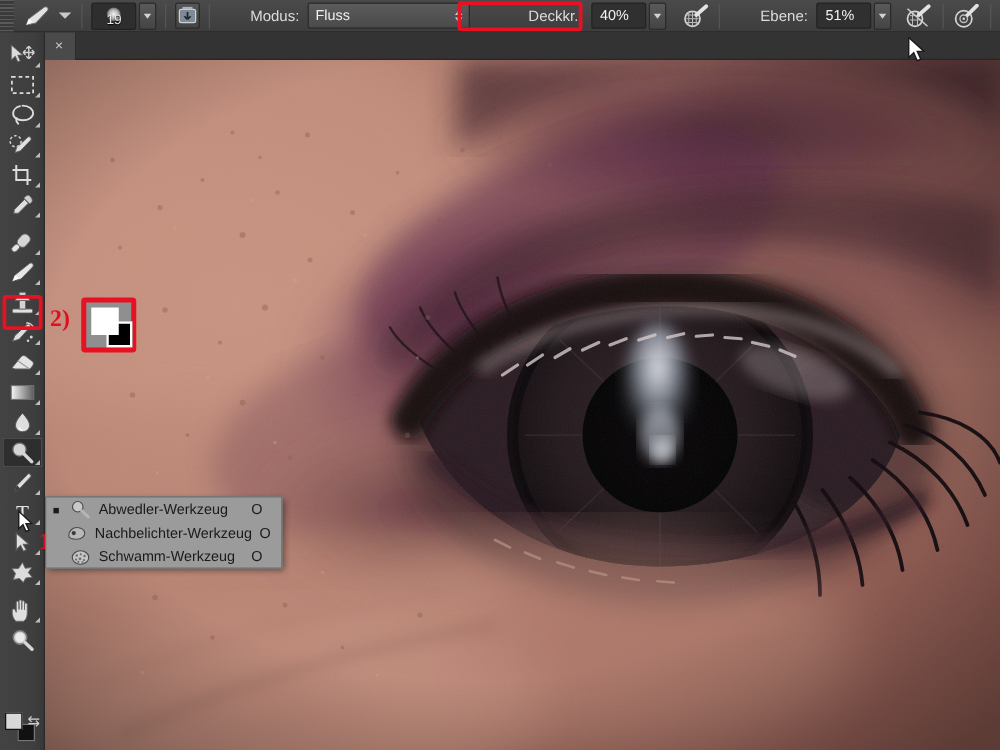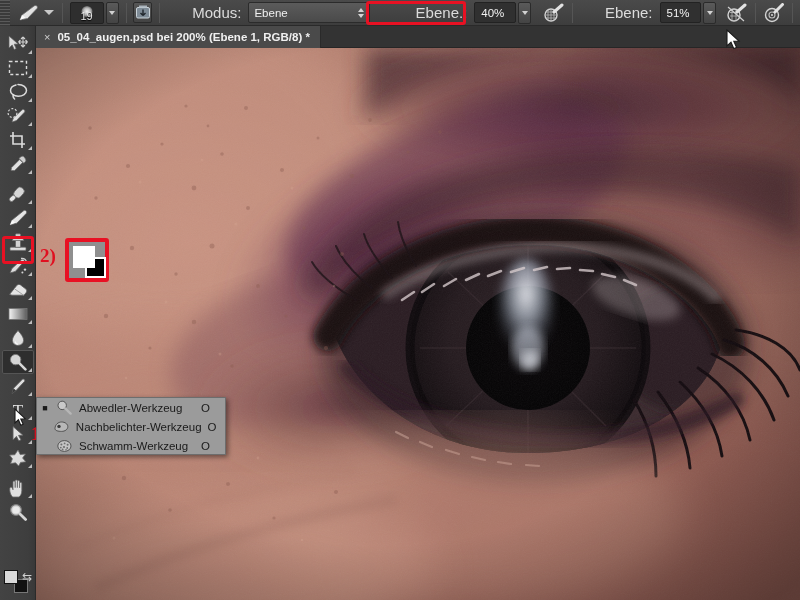--- a/index.html
+++ b/index.html
@@ -53,21 +53,21 @@
   }
   .mini-dd i {
     width: 0; height: 0; border-left: 3.5px solid transparent;
     border-right: 3.5px solid transparent; border-top: 4px solid #d2d2d2;
   }
   .tablet-btn {
     width: 22px; height: 21px; background: linear-gradient(180deg,#565656,#434343);
     border: 1px solid #2b2b2b; border-radius: 2px;
     display: flex; align-items: center; justify-content: center;
   }
-  .ob-label { font-size: 15px; color: #dcdcdc; margin-right: 7px; white-space: nowrap; margin-left: 25px; }
+  .ob-label { font-size: 12px; color: #dcdcdc; margin-right: 7px; white-space: nowrap; margin-left: 25px; }
   .ob-select {
     width: 142px; height: 21px; background: linear-gradient(180deg,#5b5b5b,#4a4a4a);
     border: 1px solid #2b2b2b; border-radius: 2px;
     display: flex; align-items: center; padding: 0 5px;
     font-size: 11.5px; color: #f0f0f0; justify-content: space-between;
   }
   .updown { display: flex; flex-direction: column; gap: 2px; }
   .updown .u { width:0;height:0;border-left:3.5px solid transparent;border-right:3.5px solid transparent;border-bottom:4px solid #d6d6d6;}
   .updown .d { width:0;height:0;border-left:3.5px solid transparent;border-right:3.5px solid transparent;border-top:4px solid #d6d6d6;}
   .num-field {
@@ -451,30 +451,30 @@
       <svg width="16" height="15" viewBox="0 0 16 15">
         <rect x="1.5" y="2.5" width="13" height="10.5" rx="1.5" fill="#7e8b96" stroke="#c9d2d8" stroke-width="1"></rect>
         <path d="M8 4.5 L8 10.5 M8 10.5 L5.5 8 M8 10.5 L10.5 8" stroke="#20262c" stroke-width="1.4" fill="none"></path>
         <rect x="4" y="0.5" width="8" height="2" fill="#aab4bc"></rect>
       </svg>
     </div>
     <div class="ob-sep"></div>
 
     <span class="ob-label">Modus:</span>
     <div class="ob-select">
-      <span>Ebene</span>
+      <span>Fluss</span>
       <span class="updown">
           <i class="u"></i>
           <i class="d"></i>
         </span>
     </div>
 
     <div style="width:24px"></div>
 
-    <span class="ob-label">Ebene.:</span>
+    <span class="ob-label">Deckkr.:</span>
     <div class="num-field">
       <span>40%</span>
     </div>
     <div class="mini-dd">
         <i></i>
       </div>
 
     <div class="airbrush-ic" style="margin-left:12px">
       <svg width="22" height="20" viewBox="0 0 22 20">
         <circle cx="8" cy="12" r="6" fill="none" stroke="#d3d3d3" stroke-width="1.4"></circle>
@@ -518,21 +518,20 @@
   <div id="opacity-popup">
     <div class="slider-track">
       <div class="slider-thumb" style="left: 11%;"></div>
     </div>
   </div>
   <div id="ann3">3)</div>
 
   <div id="doc-tab-bar">
     <div id="doc-tab">
       <span class="x">×</span>
-      <span class="t">05_04_augen.psd bei 200% (Ebene 1, RGB/8) *</span>
     </div>
   </div>
 
   <div id="toolbar">
 
     <div style="height:6px"></div>
 
     <div class="tool">
       <svg width="22" height="18" viewBox="0 0 22 18">
         <path d="M2 1 L2 13 L5.2 10 L7.2 14.5 L9.2 13.6 L7.2 9.2 L11.2 9 Z" fill="#dcdcdc" stroke="#5c5c5c" stroke-width="0.7"></path>

